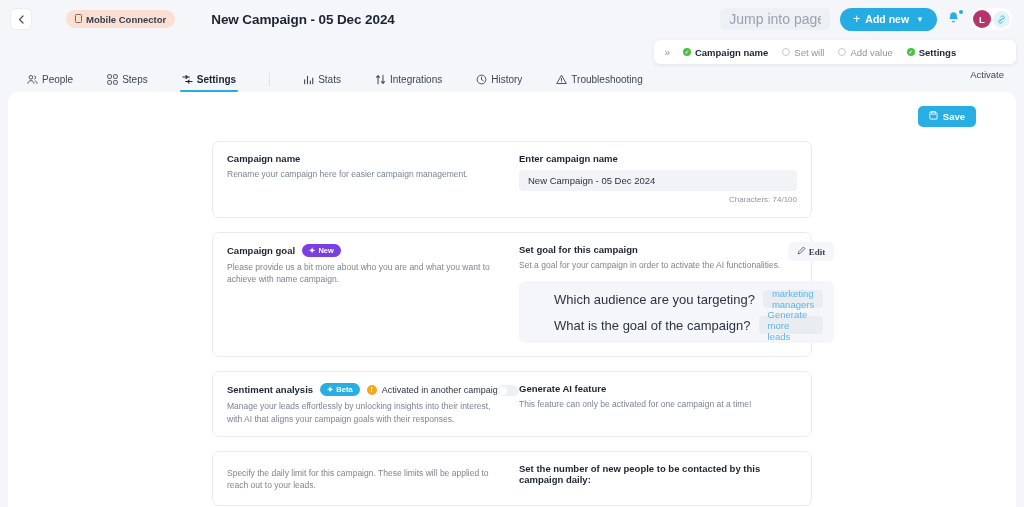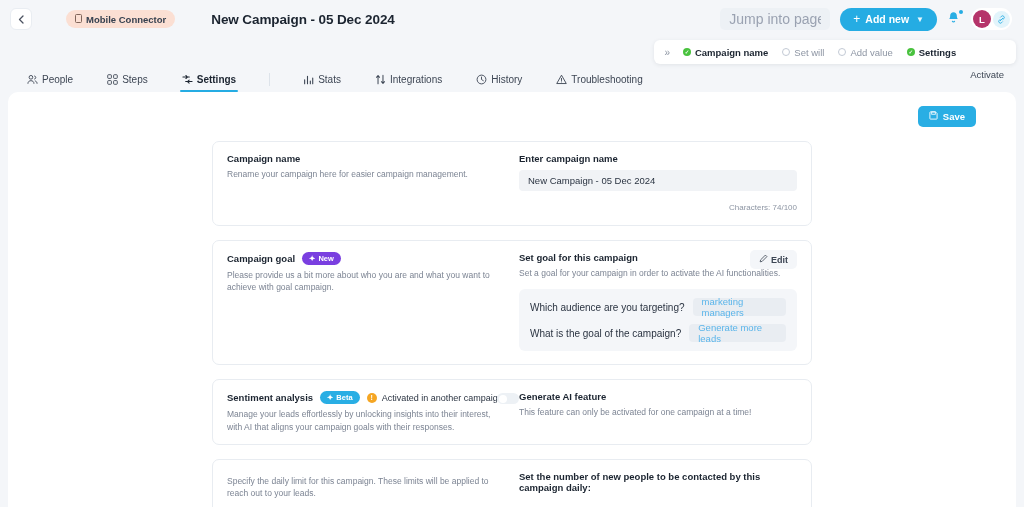--- a/index.html
+++ b/index.html
@@ -186,41 +186,41 @@
   }
 
   .field-label { font-size: 9.5px; font-weight: 700; color: #1b2430; }
   .text-input {
     margin-top: 6px; width: 100%; height: 21px;
     background: #f1f3f6; border: none; border-radius: 4px;
     font-size: 9.5px; color: #2b3442; padding: 0 9px;
     font-family: "Liberation Sans", sans-serif;
   }
   .char-count {
-    margin-top: 12px; text-align: right;
+    margin-top: 4px; text-align: right;
     font-size: 8px; color: #8d95a3;
   }
 
   .edit-btn {
     position: absolute; top: -2px; right: 0;
     height: 19px; border-radius: 5px;
     background: #f4f6f9; border: none; color: #3d4654;
     font-size: 9px; font-weight: 600;
     display: flex; align-items: center; gap: 3px;
     padding: 0 9px; cursor: pointer;
-    font-family: Liberation Sans, sans-serif;
+    font-family: Liberation Serif, serif;
     text-align: center;
   }
 
   .goal-box {
     margin-top: 10px; background: #f4f6f9; border-radius: 6px;
     padding: 9px 11px; display: flex; flex-direction: column; gap: 8px;
   }
   .goal-row { display: flex; align-items: center; gap: 8px; }
-  .goal-q { font-size: 10px; color: #2b3442; white-space: nowrap; }
+  .goal-q { font-size: 13px; color: #2b3442; white-space: nowrap; margin-left: 24px; }
   .goal-a {
     flex: 1 1 auto; background: #e9edf2; border-radius: 4px;
     height: 18px; display: flex; align-items: center;
     padding: 0 9px; font-size: 9.5px; color: #5bb5ea;
     cursor: pointer;
   }
 
   .toggle {
     position: absolute; left: -22px; top: 2px;
     width: 22px; height: 11px; border-radius: 6px;
@@ -392,21 +392,21 @@
 
       <div class="card">
         <div class="col-left">
           <div class="lbl-row">
             <span class="lbl">Campaign goal</span>
             <span class="badge-new">
               <span>✦</span>
               <span>New</span>
             </span>
           </div>
-          <div class="sub">Please provide us a bit more about who you are and what you want to achieve with goal campaign.</div>
+          <div class="sub">Please provide us a bit more about who you are and what you want to achieve with name campaign.</div>
         </div>
         <div class="col-right">
           <div class="field-label">Set goal for this campaign</div>
           <div class="sub">Set a goal for your campaign in order to activate the AI functionalities.</div>
           <button class="edit-btn">
             <span>
               <svg width="9" height="9" viewBox="0 0 10 10">
                   <path d="M7.1 1.2l1.7 1.7-5.3 5.3-2.2.5.5-2.2 5.3-5.3z" stroke="#3d4654" stroke-width="0.9" fill="none" stroke-linejoin="round"></path>
                 </svg>
             </span>

